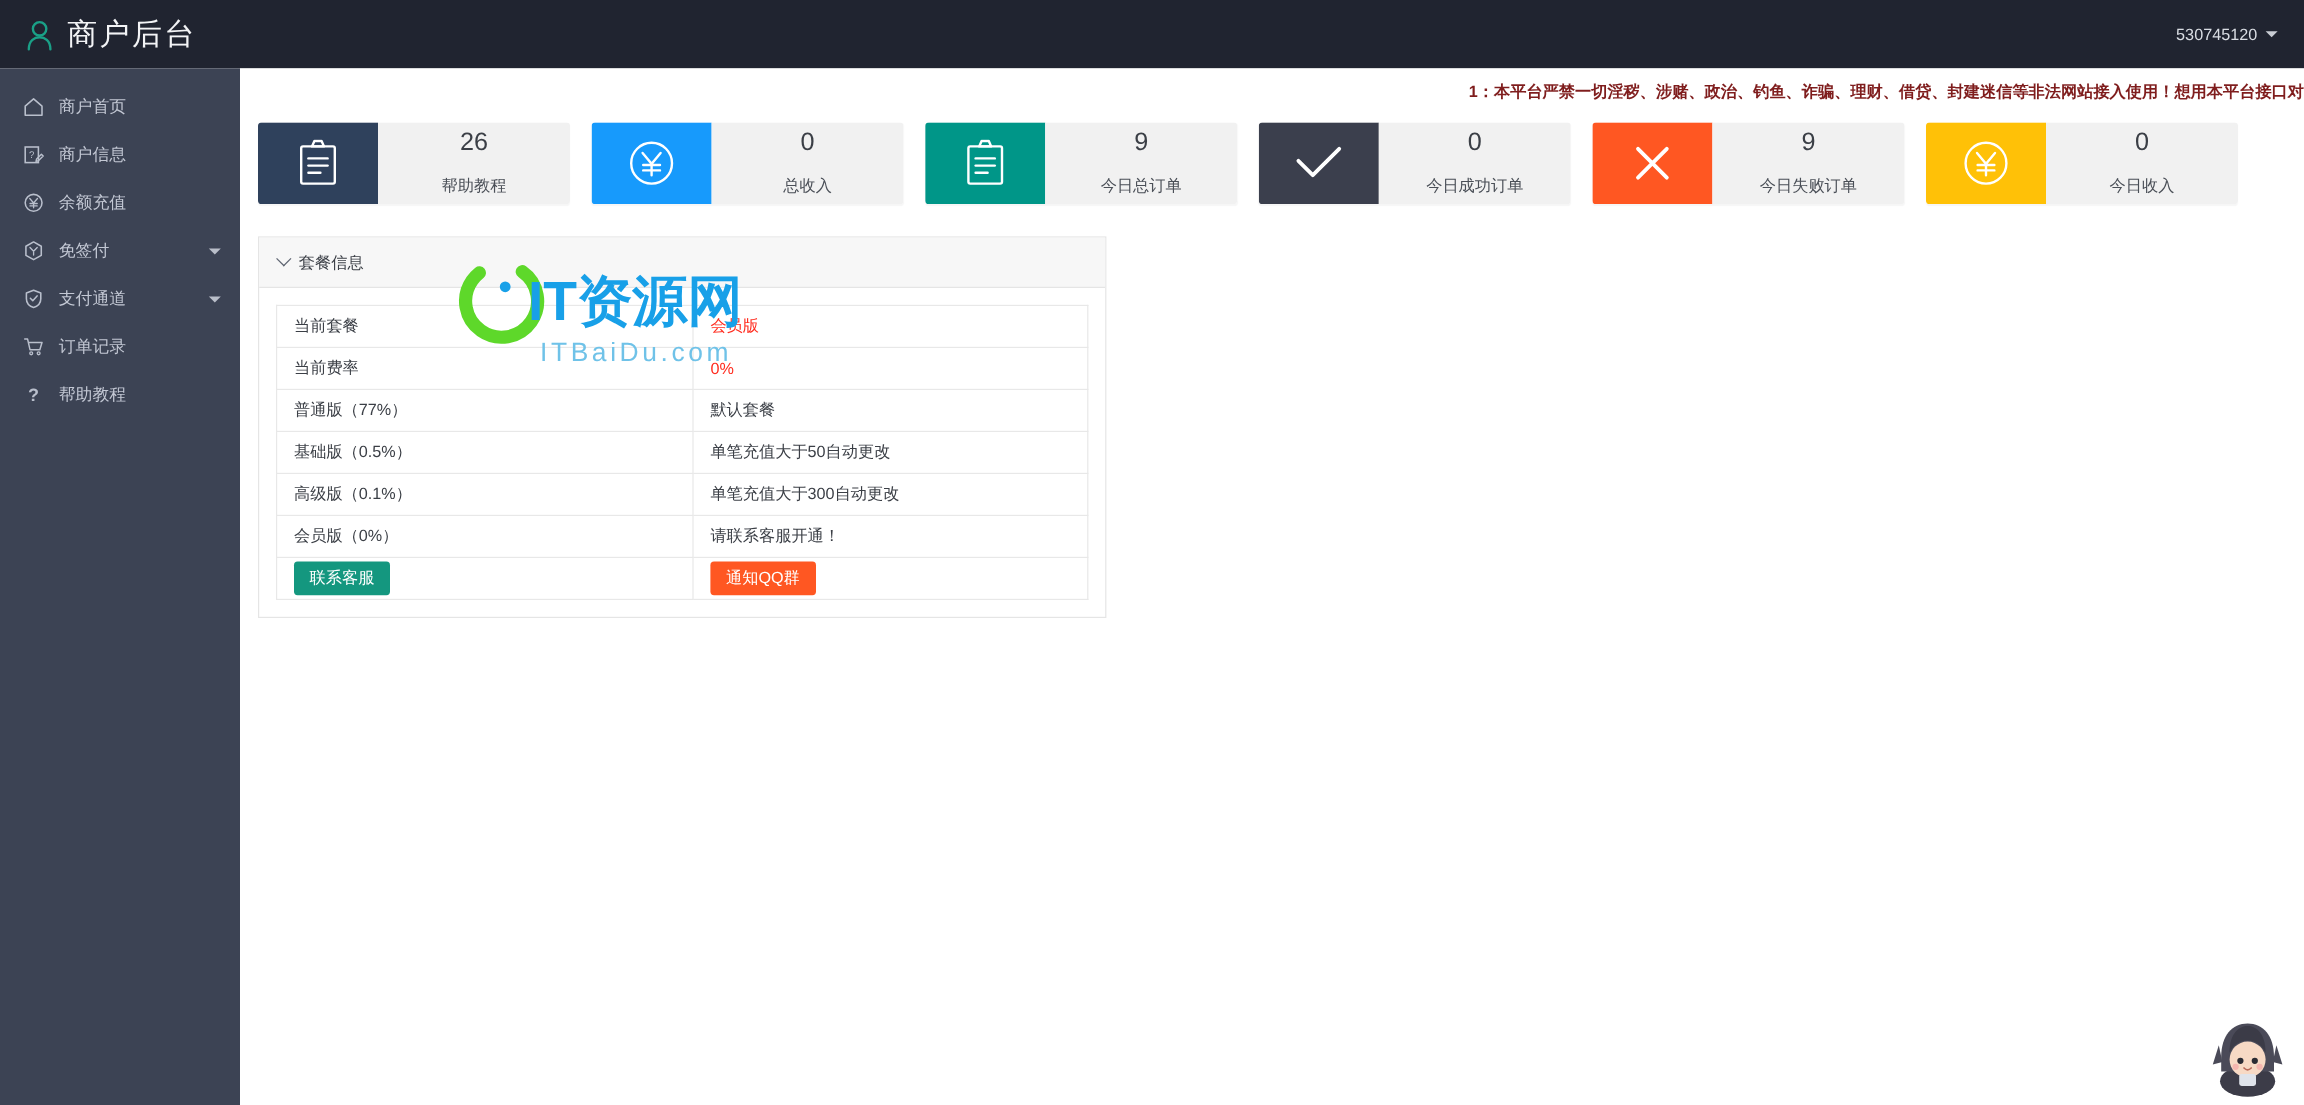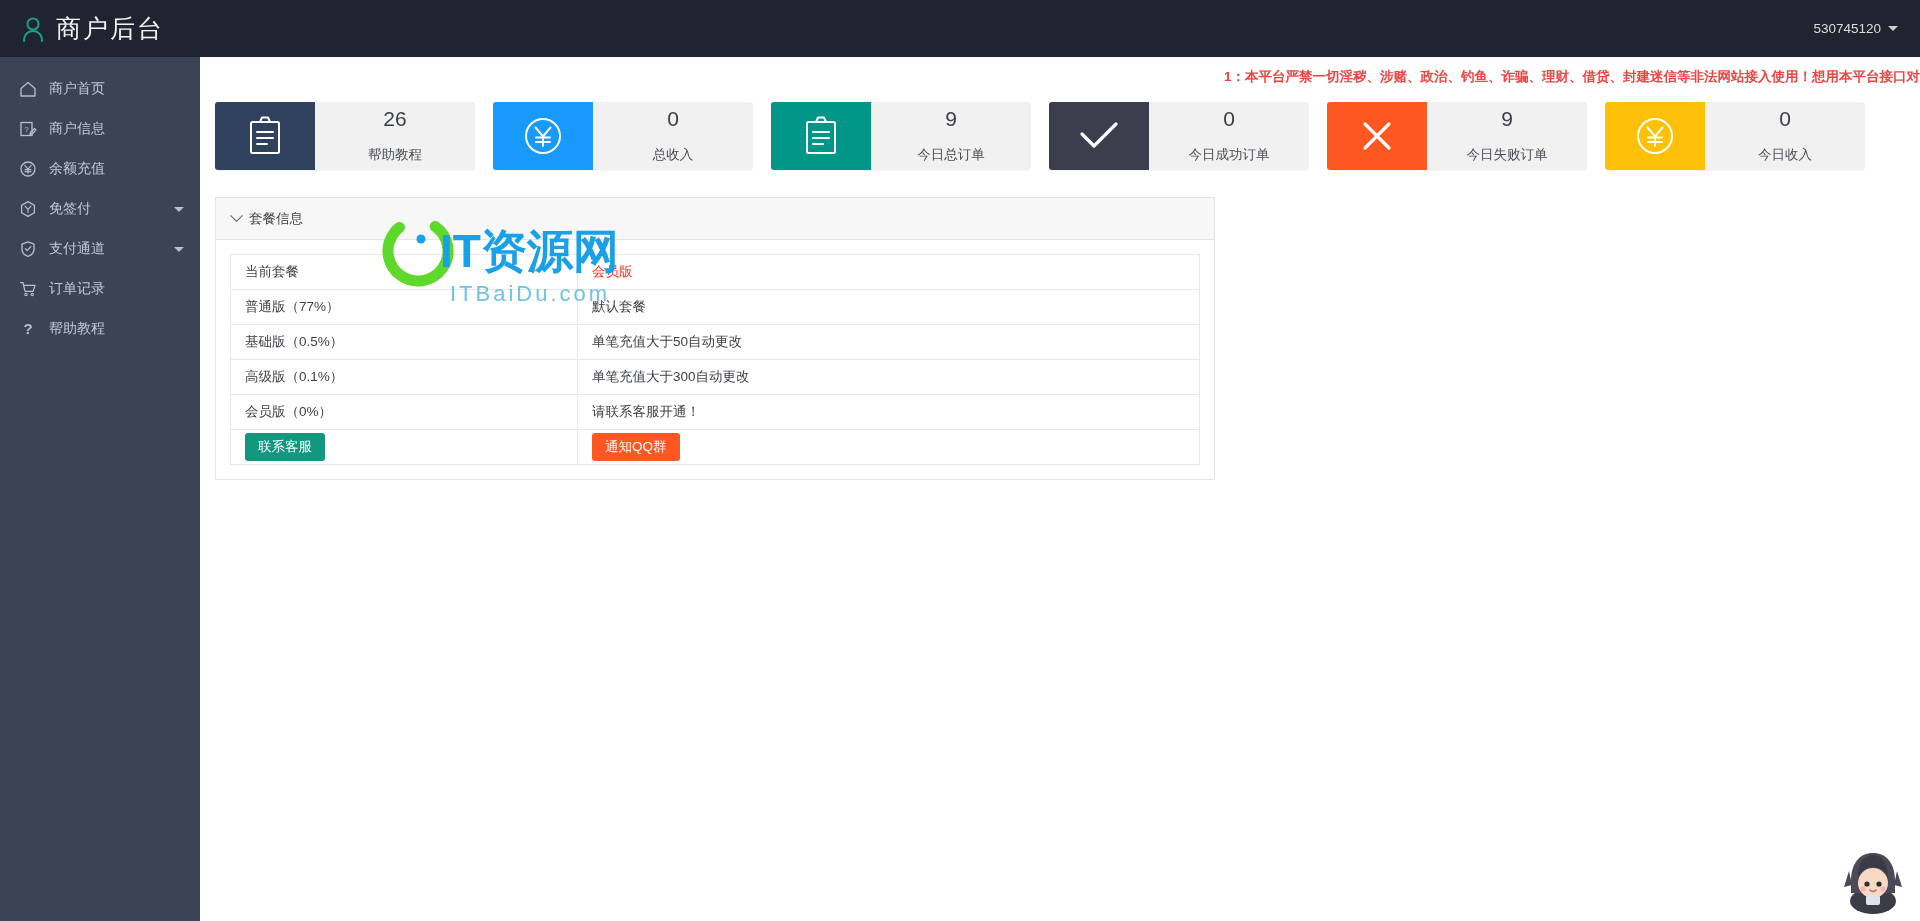--- a/index.html
+++ b/index.html
@@ -76,21 +76,21 @@
     width: 1720px; height: 864px;
     background: #fff;
     overflow: hidden;
   }
 
   .notice {
     position: absolute;
     top: 11px; left: 0; right: 0;
     text-align: right;
     padding-right: 0px;
-    color: #ef4444;
+    color: #7f1d1d;
     font-size: 13.5px;
     font-weight: bold;
     white-space: nowrap;
     overflow: hidden;
   }
 
   .cards {
     position: absolute;
     top: 45px; left: 15px;
     display: flex;
@@ -116,21 +116,21 @@
     align-items: center; justify-content: center;
     gap: 15px;
   }
   .card-num { font-size: 21px; color: #3b3f46; line-height: 1.05; }
   .card-lbl { font-size: 13.5px; color: #4a4f57; }
 
   
   .panel {
     position: absolute;
     top: 140px; left: 15px;
-    width: 1000px;
+    width: 707px;
     border: 1px solid #e5e5e5;
     background: #fff;
   }
   .panel-head {
     height: 42px;
     background: #f7f7f7;
     border-bottom: 1px solid #e5e5e5;
     display: flex; align-items: center;
     padding-left: 16px;
     font-size: 13.5px; color: #3b3f46;
@@ -382,20 +382,24 @@
     <div class="panel-head">
       <span class="chev"></span>
       <span>套餐信息</span>
     </div>
     <div class="panel-body">
       <table class="info">
         <tbody>
           <tr>
             <td class="k">当前套餐</td>
             <td class="v-red">会员版</td>
+          </tr>
+          <tr>
+            <td class="k">当前费率</td>
+            <td class="v-red">0%</td>
           </tr>
           <tr>
             <td class="k">普通版（77%）</td>
             <td>默认套餐</td>
           </tr>
           <tr>
             <td class="k">基础版（0.5%）</td>
             <td>单笔充值大于50自动更改</td>
           </tr>
           <tr>

